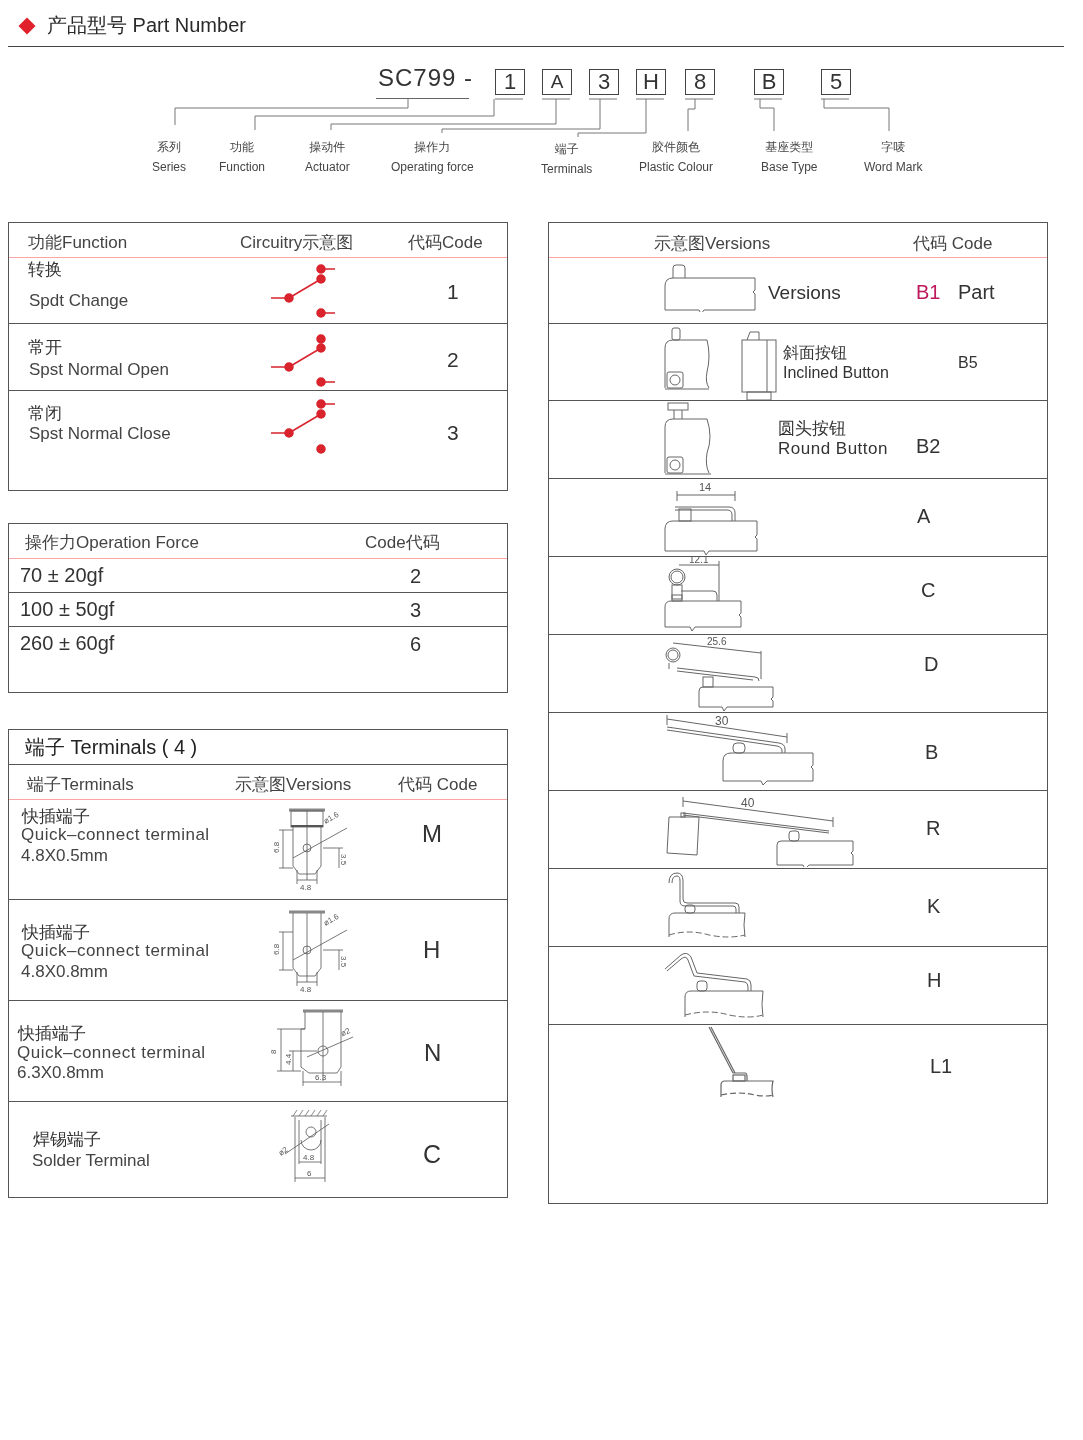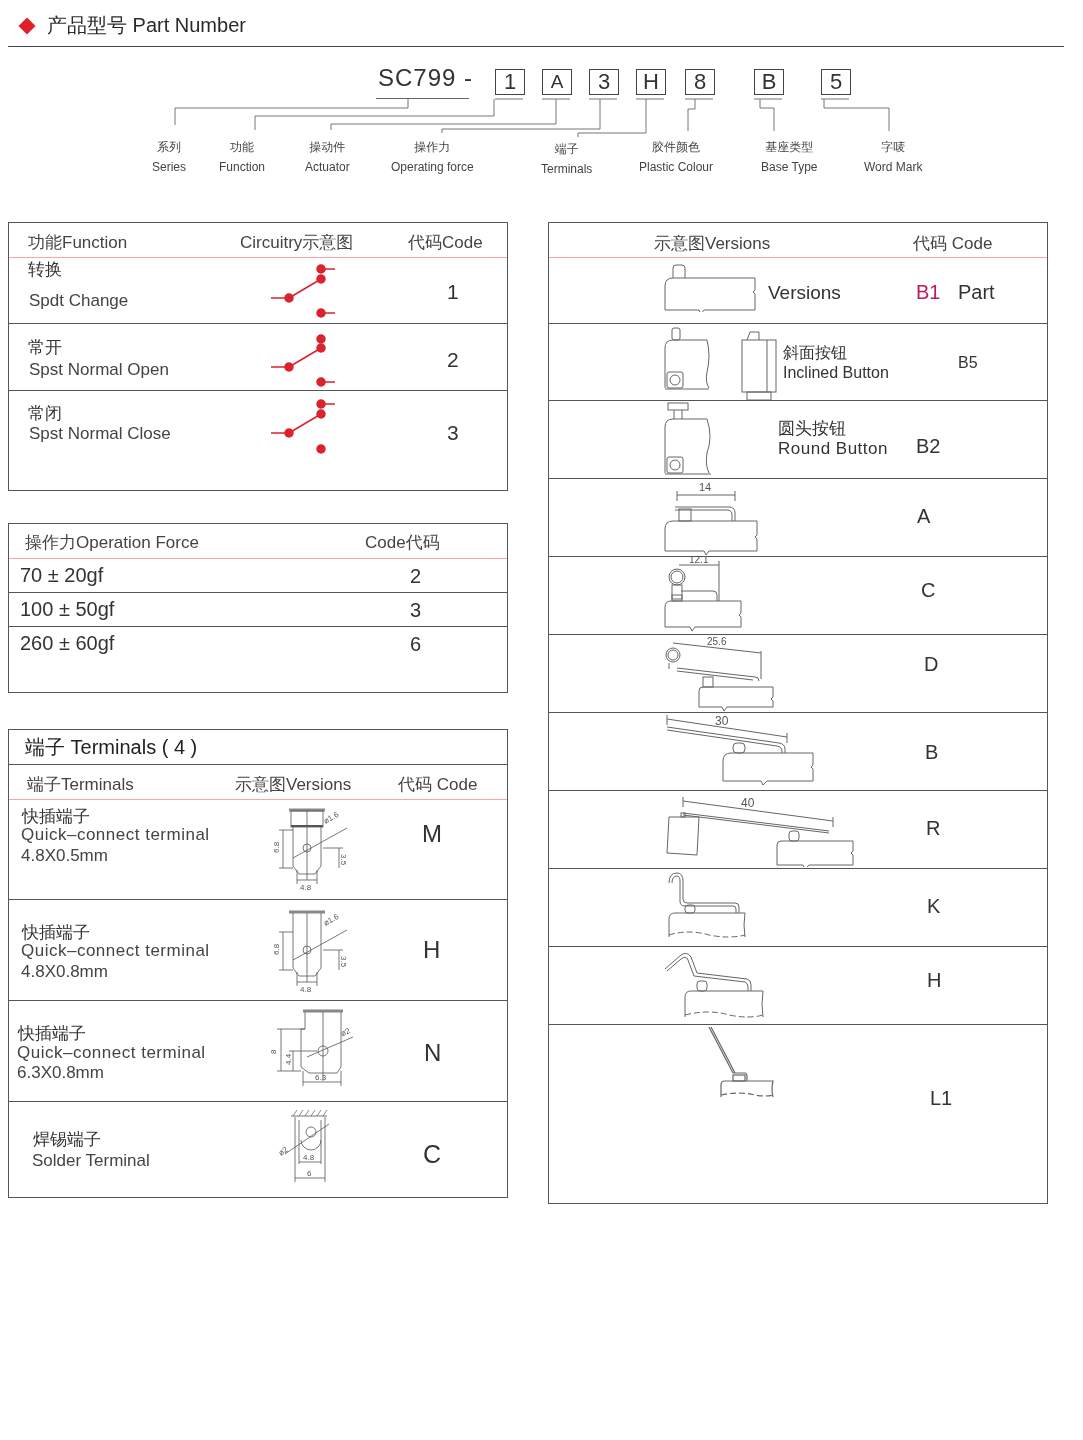--- a/index.html
+++ b/index.html
@@ -479,15 +479,15 @@
     <svg class="cell" style="left:110px;top:0px;" width="120" height="76">
       <g stroke="#666" stroke-width="1.2" fill="none">
         <line x1="50" y1="2" x2="74" y2="48"></line>
           <line x1="52" y1="2" x2="76" y2="48"></line>
         <path d="M74,48 L86,48 Q88,48 88,52 L88,56"></path>
         <rect x="74" y="50" width="12" height="6"></rect>
         <path d="M62,72 L62,60 Q62,56 66,56 L114,56 Q112,64 114,72"></path>
         <path d="M62,70 Q80,66 96,70 Q106,72 114,70" stroke-dasharray="6,3"></path>
       </g>
     </svg>
-    <span class="cell" style="left:381px;top:30px;font-size:20px;color:#333;margin-top:32px;">L1</span>
+    <span class="cell" style="left:381px;top:30px;font-size:20px;color:#333;">L1</span>
   </div>
 </div>
 
 </body></html>

